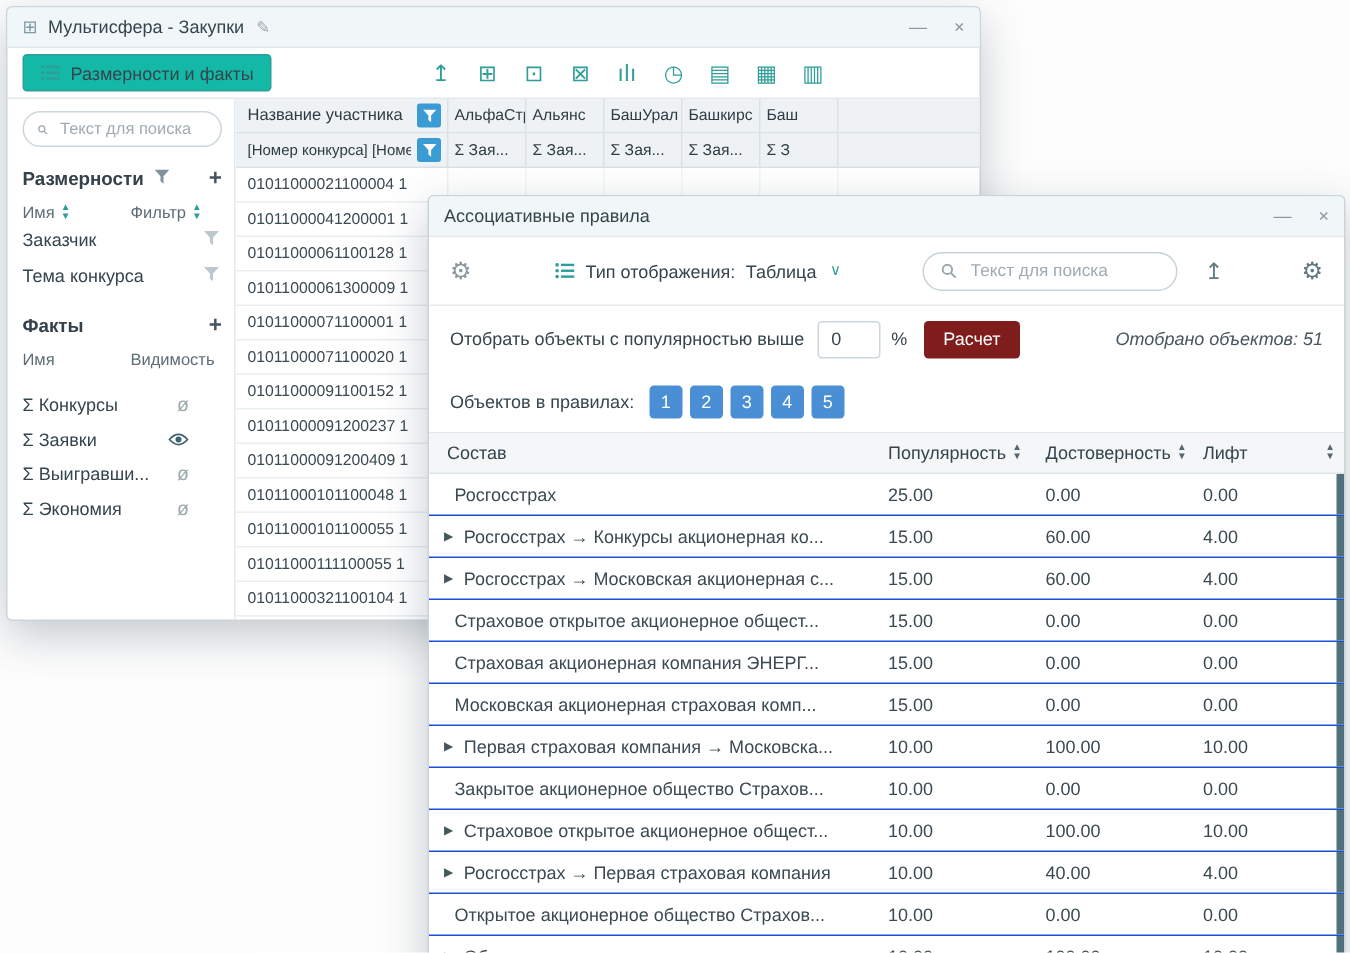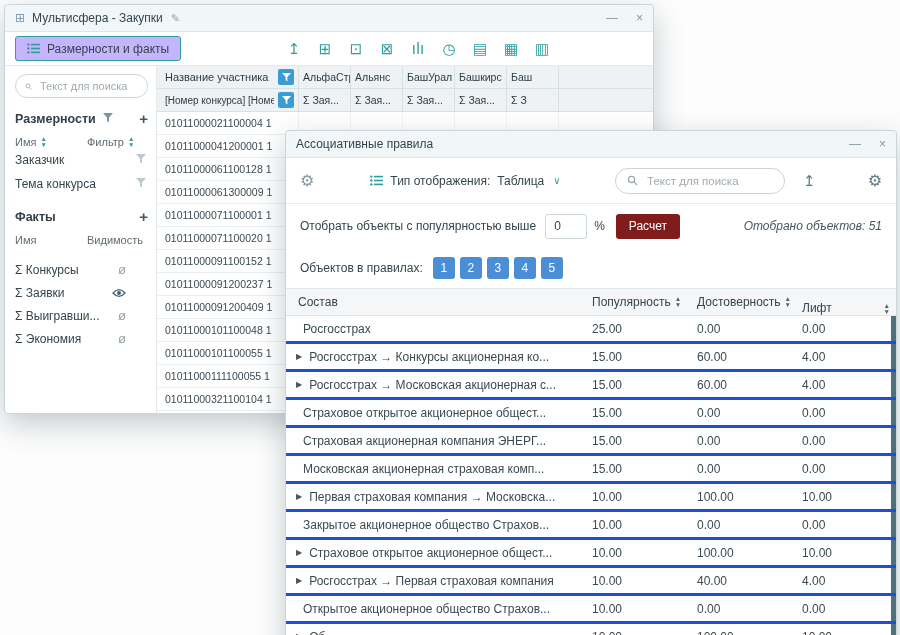--- a/index.html
+++ b/index.html
@@ -13,21 +13,21 @@
             padding:0 10px;border-radius:4px 4px 0 0;font-size:12px;}
   .app-ico{color:#7e9aa6;margin-right:7px;font-size:12px;}
   .tb-title{color:#35454d;}
   .pencil{color:#9aa7ad;margin-left:8px;font-size:11px;}
   .win-controls{margin-left:auto;display:flex;gap:18px;color:#8a979e;font-size:12px;}
   .win-controls span{cursor:pointer;line-height:1;}
 
   
   .main-window{left:4px;top:4px;width:650px;height:410px;z-index:1;}
   .toolbar{height:34px;display:flex;align-items:center;padding:0 10px;border-bottom:1px solid #e3eaee;}
-  .dims-facts-btn{display:flex;align-items:center;gap:7px;height:25px;padding:0 11px;background:#c4b5fd;
+  .dims-facts-btn{display:flex;align-items:center;gap:7px;height:25px;padding:0 11px;background:#14b8a6;
                   border:1px solid #2f9e9a;border-radius:3px;font-size:12px;color:#35454d;cursor:pointer;}
   .toolbar-icons{margin-left:auto;margin-right:92px;display:flex;gap:13px;}
   .tool-icon{color:#2f9e9a;font-size:15px;width:18px;text-align:center;cursor:pointer;
              font-family:"DejaVu Sans",sans-serif;line-height:18px;}
 
   .main-content{display:flex;height:347px;}
 
   
   .sidebar{width:152px;border-right:1px solid #e3eaee;padding:8px 8px 0 10px;flex:none;overflow:hidden;}
   .search-box{display:flex;align-items:center;gap:6px;height:24px;border:1px solid #ccd7dd;border-radius:12px;padding:0 9px;}
@@ -92,23 +92,23 @@
 
   .objects-row{display:flex;align-items:center;height:40px;padding:0 14px;font-size:12px;color:#35454d;}
   .num-btns{display:flex;gap:5px;margin-left:10px;}
   .num-btn{width:22px;height:22px;background:#4a8fd6;color:#fff;border-radius:3px;display:flex;align-items:center;
            justify-content:center;font-size:12px;cursor:pointer;}
 
   .rules-table{border-top:1px solid #e2e9ec;font-size:12px;}
   .rt-header{display:flex;height:27px;background:#f4f6f8;border-bottom:1px solid #dfe6ea;color:#35454d;}
   .rt-h-name{flex:1;display:flex;align-items:center;padding-left:12px;cursor:pointer;}
   .rt-h-num{width:105px;flex:none;display:flex;align-items:center;padding-left:8px;cursor:pointer;}
-  .rt-h-lift{width:102px;flex:none;display:flex;align-items:flex-end;justify-content:space-between;
+  .rt-h-lift{width:102px;flex:none;display:flex;align-items:center;justify-content:space-between;
              padding-left:8px;padding-right:6px;cursor:pointer;}
-  .rt-row{display:flex;height:28px;border-bottom:3px solid #1d4ed8;color:#3a4a52;align-items:stretch;}
+  .rt-row{display:flex;height:28px;border-bottom:1px solid #1d4ed8;color:#3a4a52;align-items:stretch;}
   .rt-name{flex:1;display:flex;align-items:center;padding-left:10px;white-space:nowrap;overflow:hidden;}
   .rt-name.noarrow{padding-left:17px;}
   .arrow{color:#46565e;font-size:8px;margin-right:7px;flex:none;}
   .rt-num{width:105px;flex:none;display:flex;align-items:center;padding-left:8px;}
   .rt-lift{width:97px;}
   .row-tick{width:5px;flex:none;background:#50707e;}
 </style>
 </head>
 <body>
 

